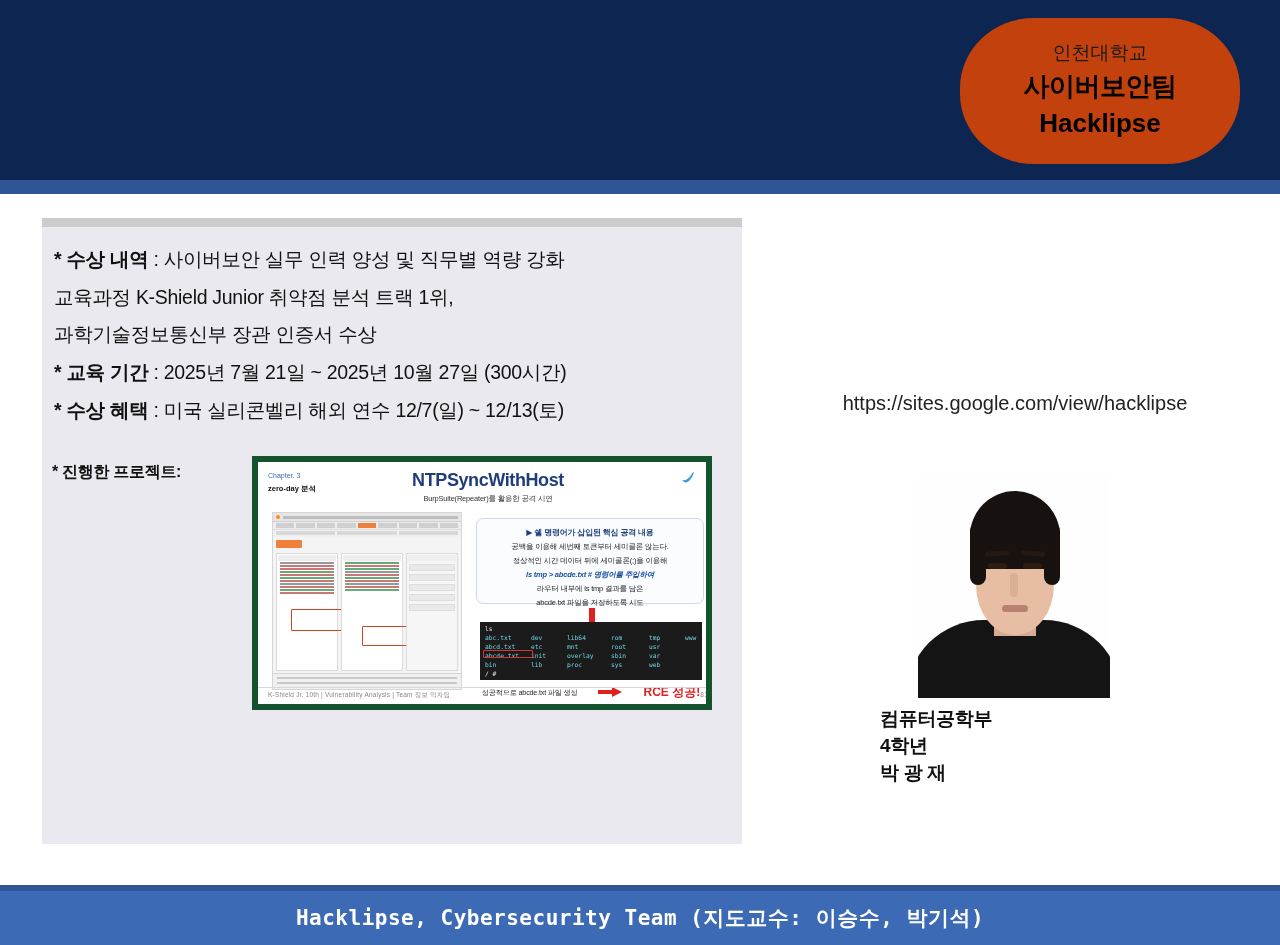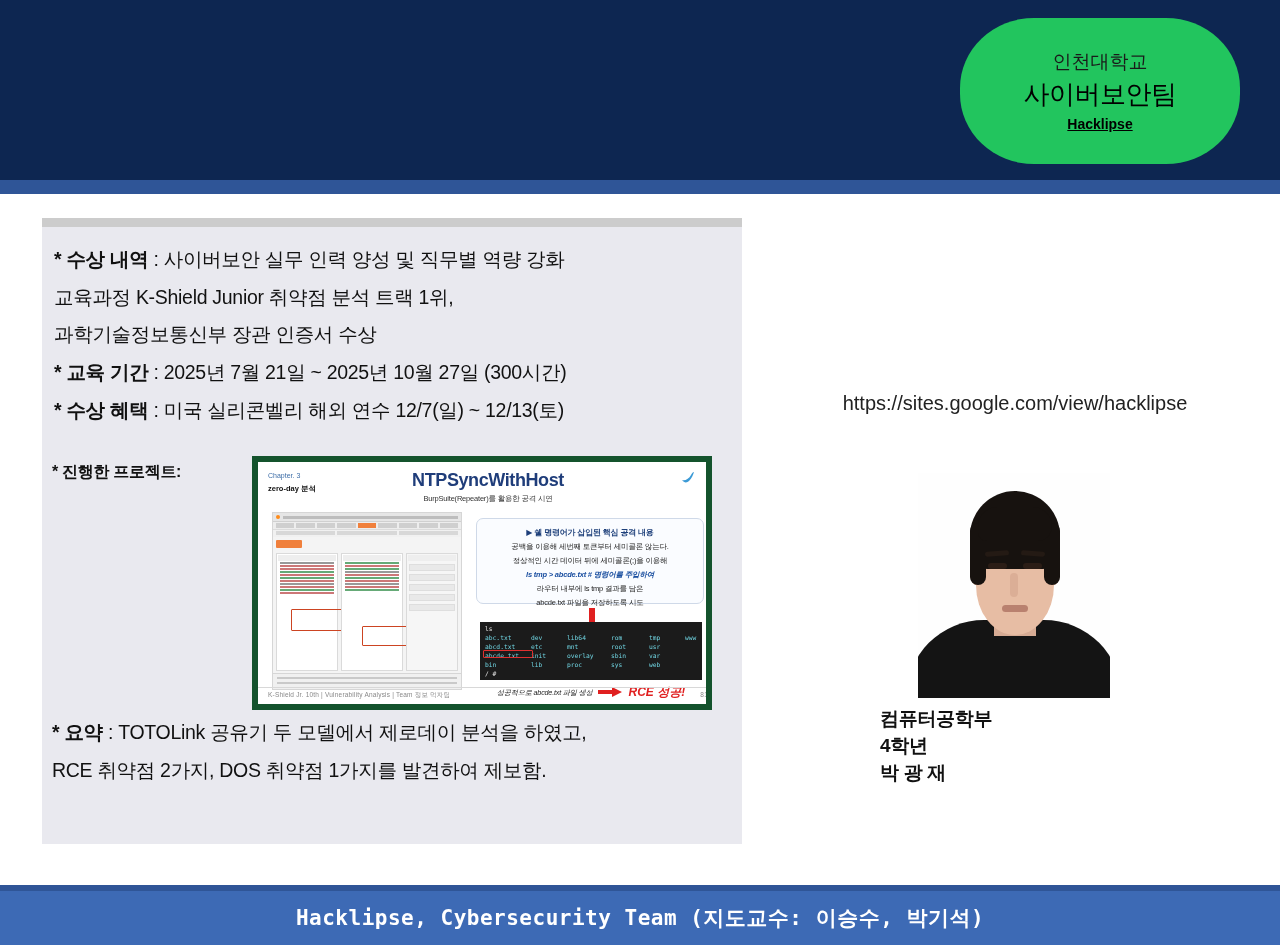--- a/index.html
+++ b/index.html
@@ -33,29 +33,29 @@
     margin-top: 14px;
     color: #f5c12a;
     font-size: 40px; font-weight: bold; letter-spacing: -0.5px;
     line-height: 1.25; white-space: nowrap;
   }
   .title-line2 .sep { display: inline-block; width: 16px; }
 
   .badge {
     position: absolute; left: 960px; top: 18px;
     width: 280px; height: 146px;
-    background: #22c55e;
+    background: #c2410c;
     border-radius: 74px / 70px;
     display: flex; flex-direction: column;
     align-items: center; justify-content: center;
     text-align: center;
   }
   .badge-univ { font-size: 19px; color: #1a1a1a; line-height: 1.5; }
-  .badge-team { font-size: 26px; font-weight: normal; color: #000000; line-height: 1.45; letter-spacing: -0.5px; }
-  .badge-en   { font-size: 14px; font-weight: bold; color: #000000; line-height: 1.45; text-decoration: underline; }
+  .badge-team { font-size: 26px; font-weight: bold; color: #000000; line-height: 1.45; letter-spacing: -0.5px; }
+  .badge-en   { font-size: 26px; font-weight: bold; color: #000000; line-height: 1.45; }
 
   
   .content-panel {
     position: absolute; left: 42px; top: 218px;
     width: 700px; height: 626px;
     background: #e9e9ef;
     border-top: 9px solid #cccccc;
   }
   .panel-inner { padding: 18px 16px 0 12px; }
 
@@ -156,21 +156,21 @@
   .term-c1 { width: 36px; }
   .term-c2 { width: 44px; }
   .term-c3 { width: 38px; }
   .term-c4 { width: 36px; }
   .term-prompt { color: #e6e6e6; }
   .term-hl { position: absolute; left: 3px; top: 27.5px; width: 50px; height: 8.5px;
              border: 1.2px solid #e03030; border-radius: 1px; }
 
   .term-cap {
     position: absolute; left: 222px; top: 222px; width: 222px;
-    display: flex; align-items: center; justify-content: center; gap: 6px; font-style: italic;
+    display: flex; align-items: center; justify-content: center; gap: 21px;
   }
   .term-cap-t { font-size: 7.2px; color: #222; letter-spacing: -0.2px; }
   .term-cap-a { color: #e02020; font-size: 11px; line-height: 1; }
   .term-cap-r { font-size: 12px; font-weight: bold; color: #e02020; }
 
   .slide-footer {
     position: absolute; left: 0; bottom: 4px; width: 460px;
     border-top: 1px solid #d8d8d8; padding: 3px 10px 0 10px;
     display: flex; justify-content: space-between;
   }
@@ -471,31 +471,20 @@
       </span>
       <span class="term-cap-r">RCE 성공!</span>
     </div>
 
     <div class="slide-footer">
       <span class="slide-footer-t">K-Shield Jr. 10th  |  Vulnerability Analysis  |  Team 정보 먹자팀</span>
       <span class="slide-footer-t">81</span>
     </div>
   </div>
 
-  <div class="summary">
-    <div class="line">
-      <span class="star">*</span>
-      <b>요약</b>
-      <span>:</span>
-      <span>TOTOLink 공유기 두 모델에서 제로데이 분석을 하였고,</span>
-    </div>
-    <div class="line sp">
-      <span>RCE 취약점 2가지, DOS 취약점 1가지를 발견하여 제보함.</span>
-    </div>
-  </div>
 
   <div class="logo-url">https://sites.google.com/view/hacklipse</div>
 
   <div class="photo">
     <div class="ph-bg"></div>
     <div class="ph-shoulders"></div>
     <div class="ph-neck"></div>
     <div class="ph-face"></div>
     <div class="ph-ear-l"></div>
     <div class="ph-ear-r"></div>

